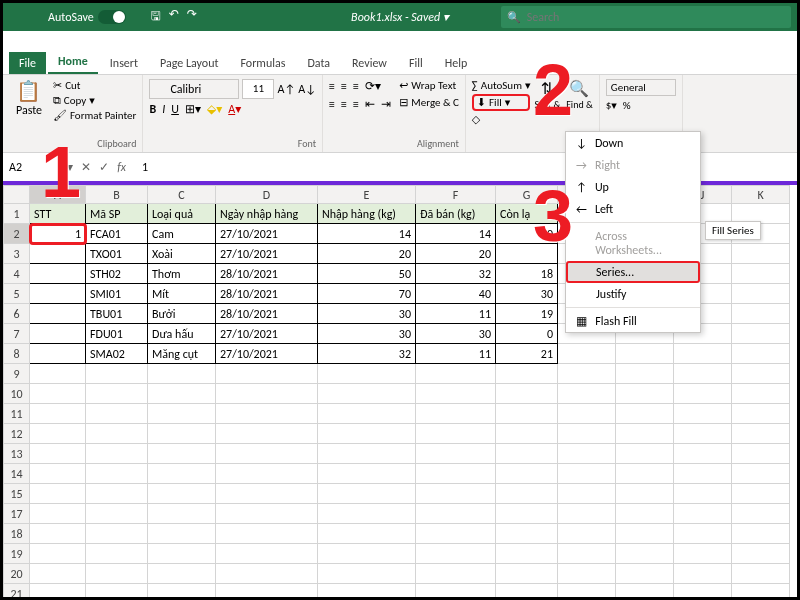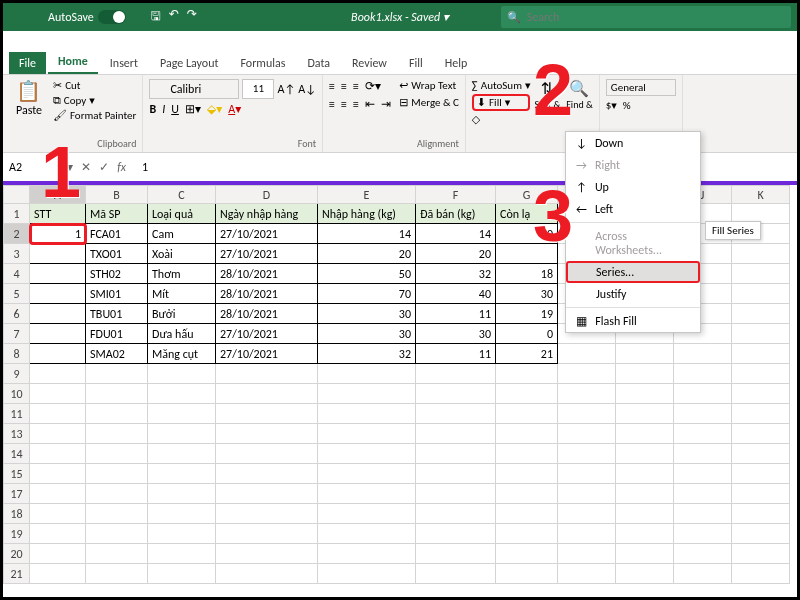--- a/index.html
+++ b/index.html
@@ -395,20 +395,34 @@
           <td class="cell col-D"></td>
           <td class="cell col-E"></td>
           <td class="cell col-F"></td>
           <td class="cell col-G"></td>
           <td class="cell col-H"></td>
           <td class="cell col-I"></td>
           <td class="cell col-J"></td>
           <td class="cell col-K"></td>
         </tr>
         <tr>
+          <td class="rowhdr">12</td>
+          <td class="cell col-A"></td>
+          <td class="cell col-B"></td>
+          <td class="cell col-C"></td>
+          <td class="cell col-D"></td>
+          <td class="cell col-E"></td>
+          <td class="cell col-F"></td>
+          <td class="cell col-G"></td>
+          <td class="cell col-H"></td>
+          <td class="cell col-I"></td>
+          <td class="cell col-J"></td>
+          <td class="cell col-K"></td>
+        </tr>
+        <tr>
           <td class="rowhdr">13</td>
           <td class="cell col-A"></td>
           <td class="cell col-B"></td>
           <td class="cell col-C"></td>
           <td class="cell col-D"></td>
           <td class="cell col-E"></td>
           <td class="cell col-F"></td>
           <td class="cell col-G"></td>
           <td class="cell col-H"></td>
           <td class="cell col-I"></td>

